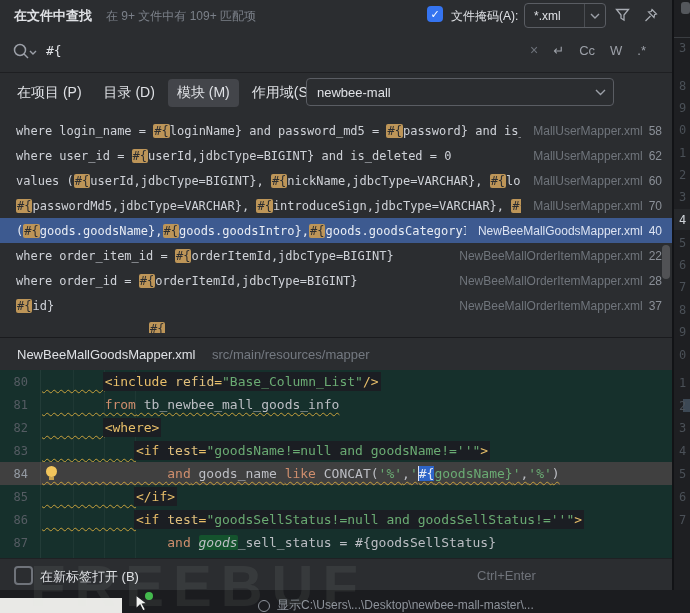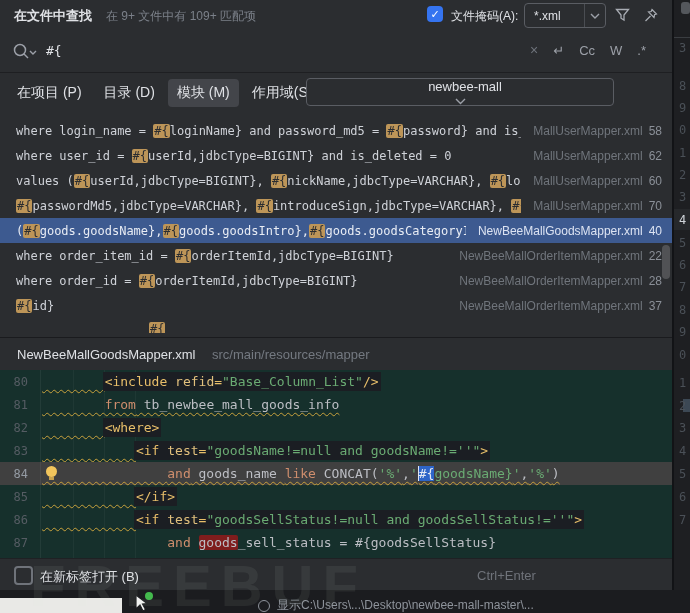--- a/index.html
+++ b/index.html
@@ -26,21 +26,21 @@
   .query{position:absolute;left:46px;top:13px;font-size:13px;color:#DFE1E5;}
   .sicons{position:absolute;right:26px;top:12px;display:flex;gap:15px;font-size:13px;color:#9CA0A8;align-items:center;}
   .sicons .dim{color:#6E737B;font-size:14px;}
 
   
   .tabsrow{position:absolute;left:0;top:77px;width:672px;height:38px;}
   .tabs{position:absolute;left:8px;top:2px;display:flex;gap:4px;}
   .tab{padding:5px 9px;font-size:14px;color:#DFE1E5;border-radius:4px;white-space:nowrap;}
   .tab.active{background:#43454A;}
   .mod-combo{position:absolute;left:306px;top:1px;width:306px;height:26px;border:1px solid #5A5D63;border-radius:4px;
-             display:flex;align-items:center;background:#2B2D30;flex-direction:column;}
+             display:flex;align-items:center;background:#2B2D30;}
   .mod-combo .val{flex:1;padding-left:10px;font-size:13px;}
   .mod-combo .chev{width:26px;display:flex;justify-content:center;}
 
   
   .results{position:absolute;left:0;top:118px;width:672px;}
   .rrow{height:25px;display:flex;align-items:center;padding:0 10px 0 16px;}
   .rrow.sel{background:#3D5A90;}
   .rtext{flex:1;overflow:hidden;white-space:pre;font-family:"DejaVu Sans Mono","Liberation Mono",monospace;
          font-size:12px;color:#CFD2D8;}
   .rrow.sel .rtext{color:#E8ECF4;}
@@ -66,21 +66,21 @@
   .cline{position:relative;height:23px;line-height:23px;white-space:pre;}
   .cline.cur{background:#404040;}
   .lnum{display:inline-block;width:28px;text-align:right;color:#555C63;font-size:12px;}
   .cline.cur .lnum{color:#949BA3;}
   .ltext{margin-left:14px;}
   .sq{text-decoration:underline;text-decoration-style:wavy;text-decoration-color:#C7A13C;
       text-decoration-thickness:1px;text-underline-offset:3px;text-decoration-skip-ink:none;}
   .box{background:#1B1E23;box-shadow:0 0 0 2px #1B1E23;}
   .c-tag{color:#E8BF6A}.c-attr{color:#E1C07D}.c-str{color:#6AAB73}.c-kw{color:#CF8E6D}.c-plain{color:#BCBEC4}
   .c-sel{background:#2E65C8;color:#E3E8F2;border-left:1px solid #DDE4F2;}
-  .c-wordbox{background:#7f1d1d;border-radius:2px;color:#BCBEC4;}
+  .c-wordbox{background:#14532d;border-radius:2px;color:#BCBEC4;font-style:italic;}
   .bulb{position:absolute;left:46px;top:4px;width:11px;height:11px;background:#F2C55C;border-radius:50%;}
   .bulb::after{content:"";position:absolute;left:3px;top:11px;width:5px;height:3px;background:#C9A24D;}
 
   
   .footer{position:absolute;left:0;top:558px;width:672px;height:32px;background:#2B2D30;border-top:1px solid #1F2124;}
   .cbx-off{position:absolute;left:14px;top:7px;width:15px;height:15px;border:2px solid #6F737A;border-radius:4px;background:transparent;}
   .fnlabel{position:absolute;left:40px;top:9px;font-size:13px;color:#DFE1E5;}
   .shortcut{position:absolute;left:477px;top:9px;font-size:13px;color:#6F737A;}
   .openbtn{position:absolute;left:546px;top:3px;width:108px;height:25px;border:1px solid #6F737A;border-radius:4px;
            display:flex;align-items:center;justify-content:center;font-size:13px;color:#DFE1E5;background:transparent;}

